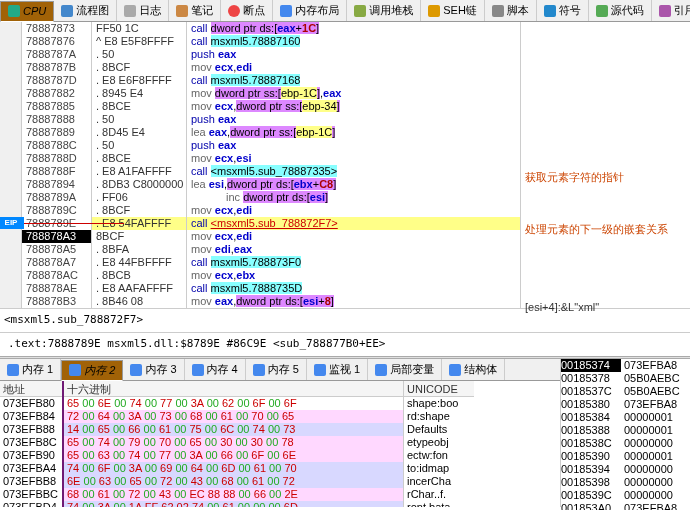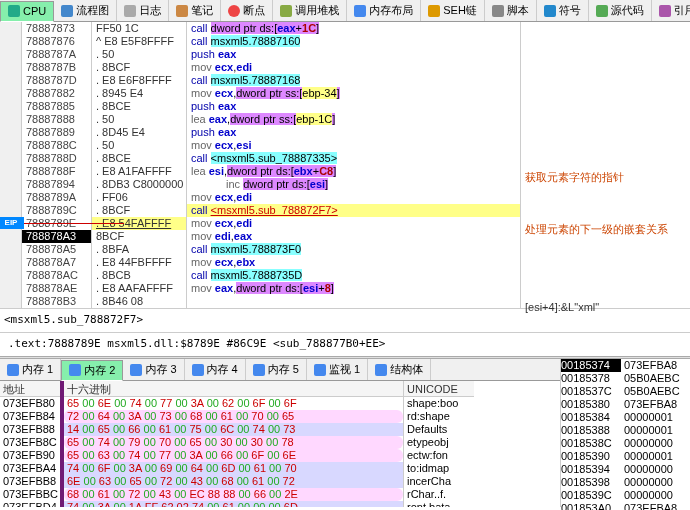--- a/index.html
+++ b/index.html
@@ -1,19 +1,19 @@
 <!DOCTYPE html>
 <html><head>
 <meta charset="utf-8">
 <style>
 * { margin:0; padding:0; box-sizing:border-box; font-family:"Microsoft YaHei","SimSun",sans-serif; font-size:11px; }
 body { background:#fff; width:690px; height:510px; overflow:hidden; position:relative; }
 .tabbar { display:flex; height:22px; border-bottom:1px solid #999; background:#f0f0f0; align-items:center; }
 .tab { display:flex; align-items:center; padding:0 7px; height:21px; border-right:1px solid #ccc; cursor:pointer; white-space:nowrap; gap:3px; }
-.tab.active { background:#86efac; border-bottom:1px solid #fff; margin-bottom:-1px; border-top:1px solid #999; border-left:1px solid #999; border-right:1px solid #999; }
+.tab.active { background:#a16207; border-bottom:1px solid #fff; margin-bottom:-1px; border-top:1px solid #999; border-left:1px solid #999; border-right:1px solid #999;font-style:italic; }
 .ico { width:12px; height:12px; display:inline-block; border-radius:2px; }
 .ico-cpu { background:#2a8; }
 .ico-flow { background:#48c; }
 .ico-log { background:#aaa; }
 .ico-note { background:#c84; }
 .ico-bp { background:#e44; border-radius:50%; }
 .ico-mem { background:#48e; }
 .ico-stack { background:#8a4; }
 .ico-seh { background:#d90; }
 .ico-script { background:#888; }
@@ -24,21 +24,21 @@
 .main { display:flex; height:286px; }
 .disasm { flex:1; display:flex; overflow:hidden; font-family:Consolas,monospace; }
 .gutter { width:22px; background:#f0f0f0; border-right:1px solid #ccc; position:relative;}
 .eip-badge { position:absolute; left:-2px; width:26px; height:12px; background:#08f; color:#fff; font-size:8px; font-weight:bold; text-align:center; line-height:12px; }
 .eip-arrow { position:absolute; width:100px; height:0; border-top:1px solid #c00; }
 .acol { width:70px; border-right:1px solid #ccc; background:#fff; }
 .arow { height:13px; line-height:13px; padding-left:4px; color:#444; }
 .arow.hl { background:#000; color:#fff; }
 .bcol { width:95px; border-right:1px solid #ccc; }
 .brow { height:13px; line-height:13px; padding-left:4px; color:#333; white-space:nowrap; overflow:hidden;}
-.brow.hl-yel { background:#ff8;text-decoration:underline; }
+.brow.hl-yel { background:#ff8; }
 .ccol { flex:1; overflow:hidden; }
 .crow { height:13px; line-height:13px; padding-left:4px; white-space:nowrap; }
 .crow.hl-yel { background:#ff8; }
 .op-call { color:#00a; }
 .op-push { color:#00a; }
 .op-mov { color:#666; }
 .op-lea { color:#666; }
 .op-inc { color:#666;padding-left:35px; }
 .reg { color:#00c; font-weight:bold;}
 .ptr { background:#d8f; color:#000; }
@@ -49,26 +49,26 @@
 .side { width:170px; border-left:1px solid #ccc; background:#fff; padding:6px 4px; }
 .side-row { height:13px; line-height:13px; color:#c40; }
 .side-row2 { color:#333; }
 .info { padding:4px; border-top:1px solid #ccc; font-family:Consolas,monospace; height:24px; }
 .info2 { padding:4px 8px; border-top:1px solid #ccc; font-family:Consolas,monospace; height:24px; }
 .splitter { height:3px; background:#e0e0e0; border-top:1px solid #aaa; border-bottom:1px solid #aaa; cursor:ns-resize;}
 
 .lower { display:flex; height:148px; }
 .dump-area { flex:1; display:flex; flex-direction:column; overflow:hidden;}
 .dump { flex:1; font-family:Consolas,monospace; font-size:10px; overflow:hidden; display:flex; }
-.dcol-addr { width:64px; border-right:4px solid #701a75; }
+.dcol-addr { width:64px; border-right:2px solid #701a75; }
 .dcol-hex { width:340px; border-right:1px solid #ccc; }
 .dcol-ascii { width:70px; }
 .dhead { height:16px; line-height:16px; background:#f5f5f5; border-bottom:1px solid #ccc; padding-left:3px; color:#333;}
 .drow { height:13px; line-height:13px; padding-left:3px; white-space:nowrap; }
-.hex-sel1 { background:#ffd8ff;border-radius:6px; }
+.hex-sel1 { background:#ffd8ff; }
 .hex-sel2 { background:#d8d8ff; }
 .hex-z { color:#2a2; }
 .hex-nz { color:#c00; }
 .reg-side { width:130px; border-left:1px solid #ccc; font-family:Consolas,monospace; font-size:10px; background:#fff;}
 .reg-row { display:flex; height:13px; line-height:13px; }
 .reg-row .raddr { width:60px; text-align:center; padding-right:14px; color:#000;}
 .reg-row .raddr.hl { background:#000; color:#fff; }
 .reg-row .rval { padding-left:3px; color:#000; }
 </style>
 </head>
@@ -89,26 +89,26 @@
     </div>
     <div class="tab">
       <span class="ico ico-note"></span>
       <span>笔记</span>
     </div>
     <div class="tab">
       <span class="ico ico-bp"></span>
       <span>断点</span>
     </div>
     <div class="tab">
+      <span class="ico ico-mem"></span>
+      <span>内存布局</span>
+    </div>
+    <div class="tab">
       <span class="ico ico-stack"></span>
       <span>调用堆栈</span>
-    </div>
-    <div class="tab">
-      <span class="ico ico-mem"></span>
-      <span>内存布局</span>
     </div>
     <div class="tab">
       <span class="ico ico-seh"></span>
       <span>SEH链</span>
     </div>
     <div class="tab">
       <span class="ico ico-script"></span>
       <span>脚本</span>
     </div>
     <div class="tab">
@@ -178,20 +178,21 @@
         <div class="brow">. 8BCB</div>
         <div class="brow">. E8 AAFAFFFF</div>
         <div class="brow">. 8B46 08</div>
       </div>
     <div class="ccol" id="ccol">
         <div class="crow"><span class="op-call">call</span> <span class="ptr">dword ptr ds:[<span class="reg">eax</span>+<span class="num">1C</span>]</span></div>
         <div class="crow"><span class="op-call">call</span> <span class="tgt">msxml5.78887160</span></div>
         <div class="crow"><span class="op-push">push</span> <span class="reg">eax</span></div>
         <div class="crow"><span class="op-mov">mov</span> <span class="reg">ecx</span>,<span class="reg">edi</span></div>
         <div class="crow"><span class="op-call">call</span> <span class="tgt">msxml5.78887168</span></div>
+        <div class="crow"><span class="op-mov">mov</span> <span class="ptr">dword ptr ss:[<span class="mem">ebp-1C</span>]</span>,<span class="reg">eax</span></div>
         <div class="crow"><span class="op-mov">mov</span> <span class="reg">ecx</span>,<span class="ptr">dword ptr ss:[<span class="mem">ebp-34</span>]</span></div>
         <div class="crow"><span class="op-push">push</span> <span class="reg">eax</span></div>
         <div class="crow"><span class="op-lea">lea</span> <span class="reg">eax</span>,<span class="ptr">dword ptr ss:[<span class="mem">ebp-1C</span>]</span></div>
         <div class="crow"><span class="op-push">push</span> <span class="reg">eax</span></div>
         <div class="crow"><span class="op-mov">mov</span> <span class="reg">ecx</span>,<span class="reg">esi</span></div>
         <div class="crow"><span class="op-call">call</span> <span class="tgt">&lt;msxml5.sub_78887335&gt;</span></div>
         <div class="crow"><span class="op-lea">lea</span> <span class="reg">esi</span>,<span class="ptr">dword ptr ds:[<span class="reg">ebx</span>+<span class="num">C8</span>]</span></div>
         <div class="crow"><span class="op-inc">inc</span> <span class="ptr">dword ptr ds:[<span class="reg">esi</span>]</span></div>
         <div class="crow"><span class="op-mov">mov</span> <span class="reg">ecx</span>,<span class="reg">edi</span></div>
         <div class="crow hl-yel"><span class="op-call">call</span> <span class="tgt2">&lt;msxml5.sub_788872F7&gt;</span></div>
@@ -264,20 +265,24 @@
         <div class="tab">
           <span class="ico ico-mem"></span>
           <span>内存 5</span>
         </div>
         <div class="tab">
           <span class="ico ico-mem"></span>
           <span>监视 1</span>
         </div>
         <div class="tab">
           <span class="ico ico-mem"></span>
+          <span>局部变量</span>
+        </div>
+        <div class="tab">
+          <span class="ico ico-mem"></span>
           <span>结构体</span>
         </div>
       </div>
     <div class="dump">
       <div class="dcol-addr" id="dcol-addr">
           <div class="dhead">地址</div>
           <div class="drow">073EFB80</div>
           <div class="drow">073EFB84</div>
           <div class="drow">073EFB88</div>
           <div class="drow">073EFB8C</div>

